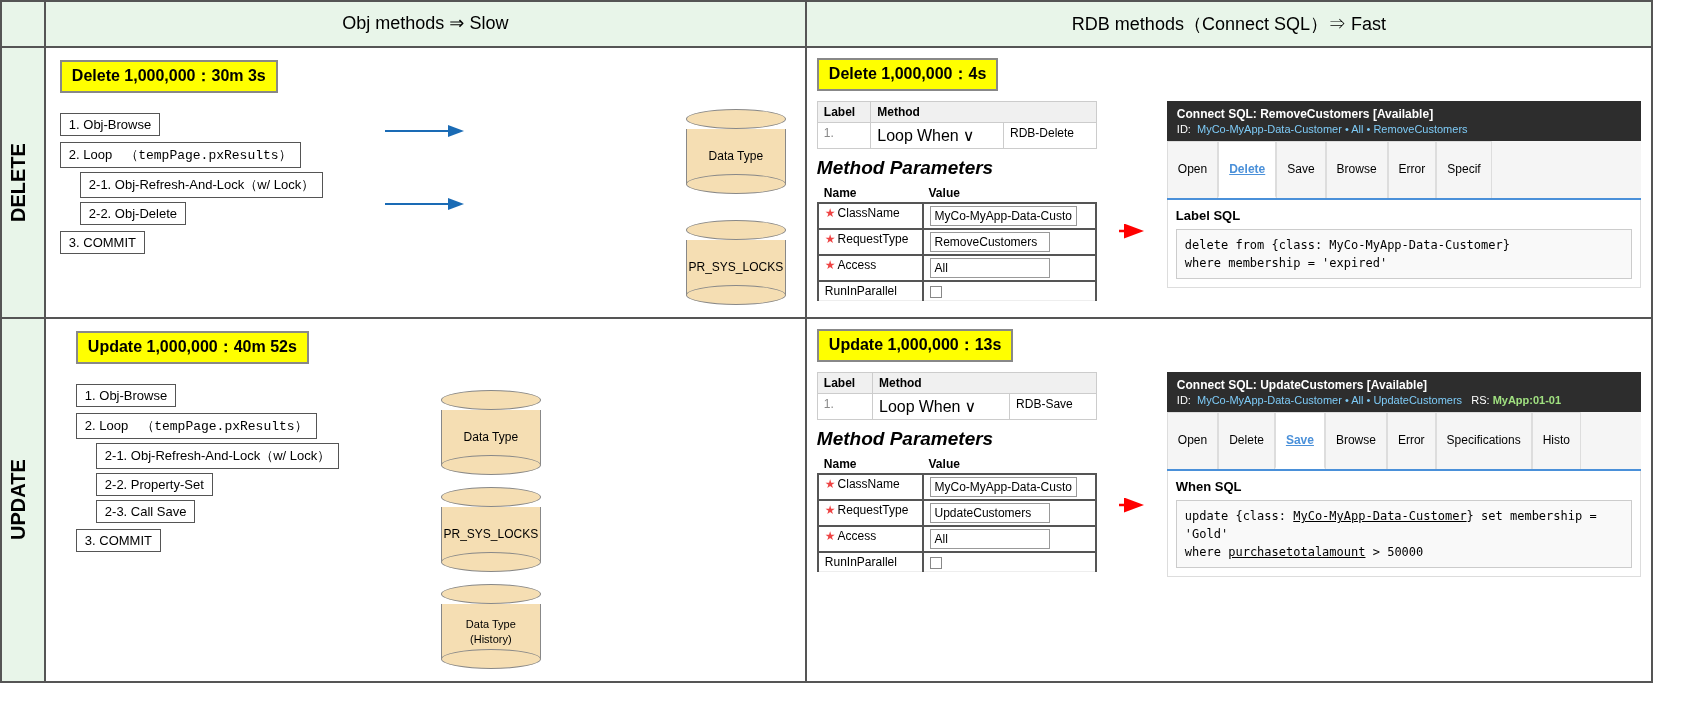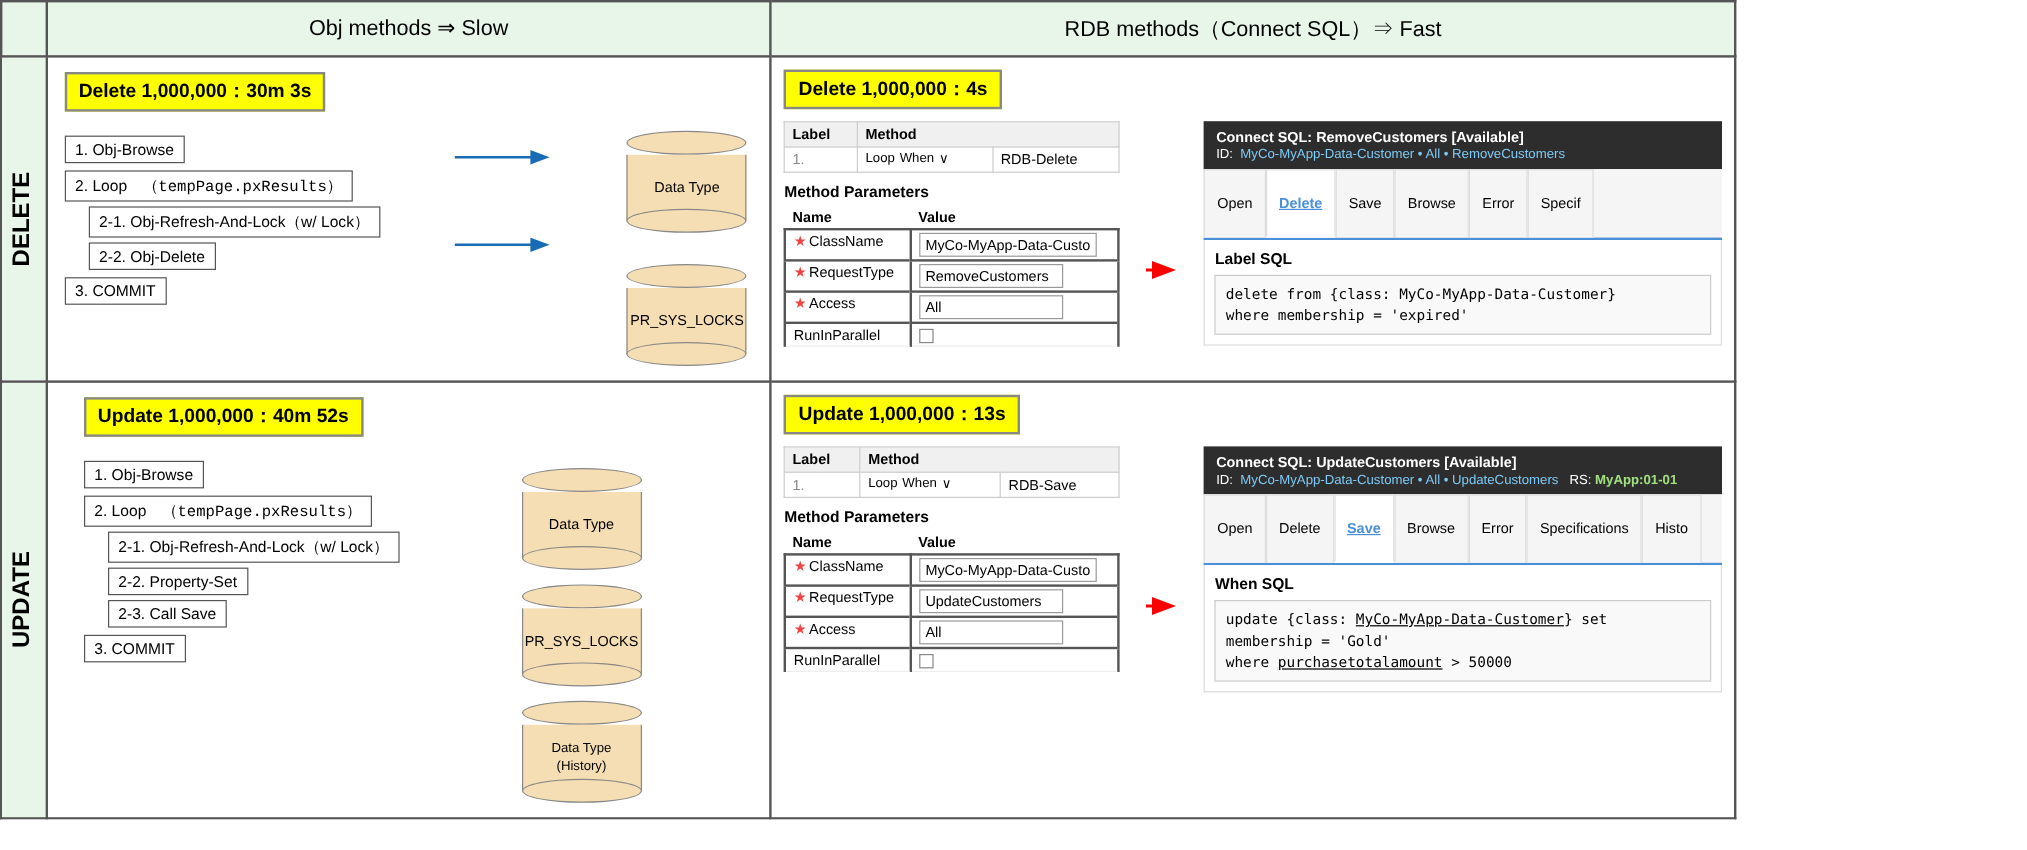--- a/index.html
+++ b/index.html
@@ -1,19 +1,19 @@
 <!DOCTYPE html>
 <html><head>
   <meta charset="utf-8">
   <style>
     * { box-sizing: border-box; margin: 0; padding: 0; }
     body { font-family: Arial, sans-serif; font-size: 13px; background: #fff; }
 
     .main-table {
-      width: 1447px;
+      width: 1653px;
       border-collapse: collapse;
       border: 2px solid #555;
     }
 
     .main-table td, .main-table th {
       border: 2px solid #555;
       vertical-align: top;
     }
 
     .header-row th {
@@ -155,22 +155,23 @@
       border: 1px solid #ccc;
       padding: 3px 6px;
     }
 
     .method-params {
       margin-top: 8px;
     }
 
     .method-params-title {
       font-weight: bold;
-      font-size: 13px;
+      font-size: 19px;
       margin-bottom: 5px;
+      font-style: italic;
     }
 
     .params-table {
       border-collapse: collapse;
       width: 100%;
       font-size: 12px;
     }
 
     .params-table th {
       border: none;
@@ -266,23 +267,23 @@
       width: 12px;
       height: 12px;
       border: 1px solid #888;
       display: inline-block;
       vertical-align: middle;
       background: #fff;
     }
 
     .when-method-row {
       display: flex;
-      align-items: flex-start;
+      align-items: center;
       gap: 4px;
-      font-size: 11px;
+      font-size: 16px;
     }
   </style>
 </head>
 <body>
 
 <table class="main-table">
   <colgroup>
     <col style="width:45px">
     <col style="width:790px">
     <col style="width:854px">

